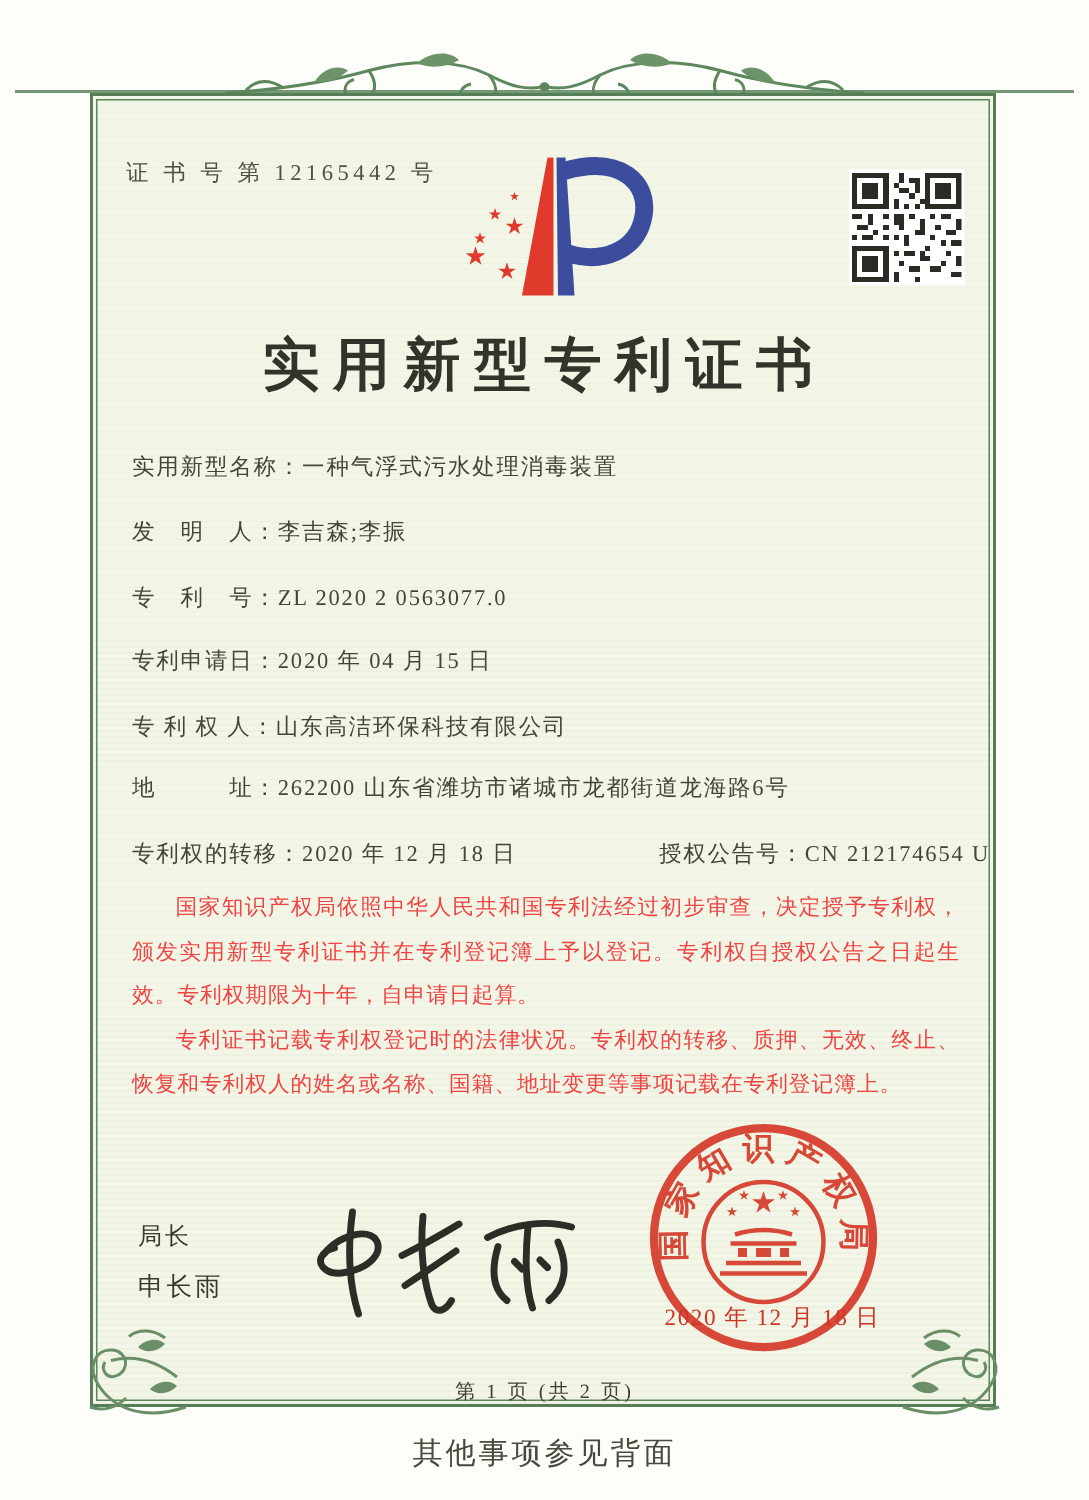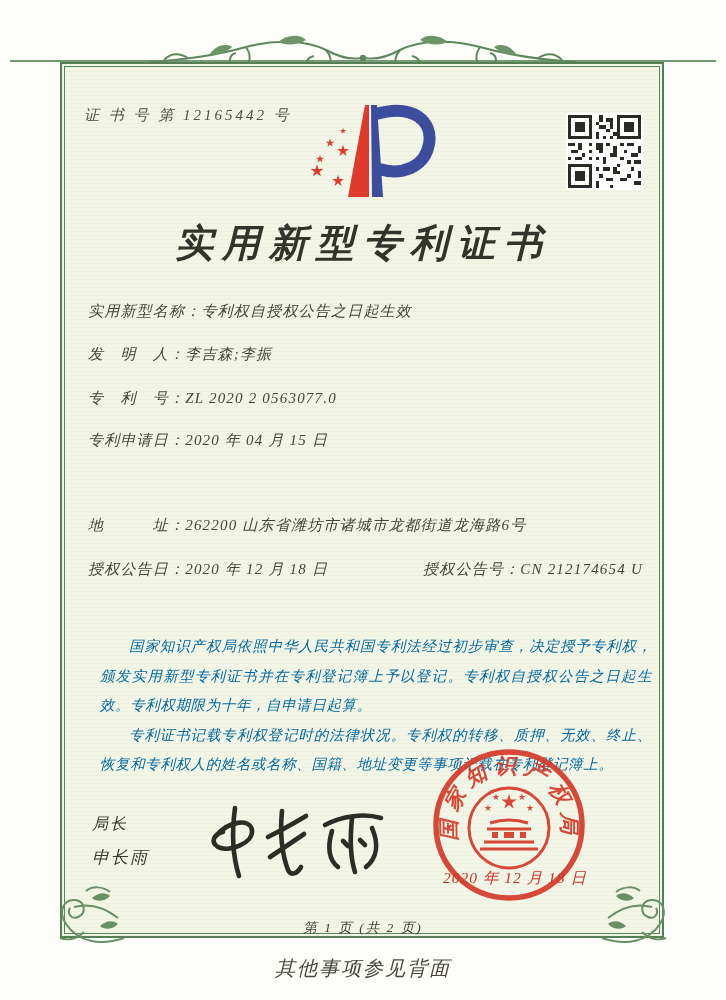--- a/index.html
+++ b/index.html
@@ -4,21 +4,21 @@
 <style>
   * { margin:0; padding:0; box-sizing:border-box; }
   html,body { width:726px; height:1000px; }
   body {
     font-family:"Liberation Serif","DejaVu Serif",serif;
     background:#fdfdfa;
     position:relative;
     overflow:hidden;
     color:#403f35;
   }
-  .page { position:absolute; inset:0;font-style:italic; }
+  .page { position:absolute; inset:0; }
   
   .top-line { position:absolute; left:10px; top:60px; width:706px; height:2px; background:#5d875c; opacity:.85; }
   .top-ornament { position:absolute; left:148px; top:32px; width:430px; height:58px; }
   
   .frame {
     position:absolute; left:60px; top:62px; width:604px; height:876px;
     border:2px solid #567f58;
     background:
       repeating-linear-gradient(0deg, rgba(110,150,110,0.05) 0 1px, transparent 1px 4px),
       #f3f6e6;
@@ -31,21 +31,21 @@
   .logo { position:absolute; left:292px; top:103px; width:148px; height:97px; }
   .qr { position:absolute; left:566px; top:113px; width:77px; height:77px; background:#fff; padding:2px; }
   .title {
     position:absolute; left:0; right:0; top:218px;
     text-align:center; font-size:38px; font-weight:bold;
     letter-spacing:9px; color:#33322b;
   }
   .field-row { position:absolute; left:88px; width:560px; font-size:15px; letter-spacing:1.2px; color:#45443a; white-space:nowrap; }
   .f1{top:302px} .f2{top:345px} .f3{top:389px} .f4{top:431px} .f5{top:475px} .f6{top:516px} .f7{top:560px}
   .pair2 { margin-left:90px; }
-  .paras { position:absolute; left:100px; top:591px; width:552px; font-size:14.5px; line-height:29.5px; letter-spacing:.6px; color:#0369a1; text-align:justify;margin-top:41px; }
+  .paras { position:absolute; left:88px; top:591px; width:552px; font-size:14.5px; line-height:29.5px; letter-spacing:.6px; color:#ef4444; text-align:justify; }
   .paras p { text-indent:2em; }
   .director-title { position:absolute; left:92px; top:814px; font-size:16px; letter-spacing:2px; color:#3a392f; }
   .director-name  { position:absolute; left:92px; top:846px; font-size:17px; letter-spacing:2px; color:#3a392f; }
   .signature { position:absolute; left:198px; top:796px; width:205px; height:88px; }
   .seal { position:absolute; left:428px; top:744px; width:162px; height:162px; opacity:.92; }
   .seal-date { position:absolute; left:443px; top:868px; font-size:15.5px; color:#cd3426; letter-spacing:1px; white-space:nowrap; }
   .page-number { position:absolute; left:0; right:0; top:919px; text-align:center; font-size:13.5px; letter-spacing:2px; color:#413f35; }
   .footer-note { position:absolute; left:0; right:0; top:955px; text-align:center; font-size:20px; letter-spacing:2px; color:#4a483d; }
   .corner-orn { position:absolute; width:74px; height:74px; }
   .corner-left  { left:52px; top:878px; }
@@ -116,27 +116,28 @@
       <g transform="translate(0,14)">
           <path d="M0,0h7v1h-7z M0,1h1v5h-1z M6,1h1v5h-1z M0,6h7v1h-7z M2,2h3v3h-3z"></path>
         </g>
       <path d="M8,6h1v1h-1z M10,6h1v1h-1z M12,6h1v1h-1z M6,8h1v1h-1z M6,10h1v1h-1z M6,12h1v1h-1z"></path>
       <path d="M9,0h1v2h-1z M11,1h2v1h-2z M8,2h1v1h-1z M12,2h1v2h-1z M9,3h2v1h-2z M8,5h1v1h-1z M11,4h1v1h-1z M13,5h1v1h-1z M0,8h2v1h-2z M3,8h1v2h-1z M1,10h2v1h-2z M4,11h1v1h-1z M0,12h1v1h-1z M2,12h2v1h-2z M8,8h2v2h-2z M11,8h1v1h-1z M13,9h1v2h-1z M9,10h1v1h-1z M12,11h2v1h-2z M8,12h1v1h-1z M10,12h1v2h-1z M15,8h1v1h-1z M17,8h2v1h-2z M20,9h1v2h-1z M16,10h1v1h-1z M18,11h2v1h-2z M15,12h1v1h-1z M17,13h1v1h-1z M19,13h2v1h-2z M8,15h1v1h-1z M10,15h2v1h-2z M13,15h1v2h-1z M9,17h1v1h-1z M11,18h2v1h-2z M8,19h1v2h-1z M12,20h1v1h-1z M14,16h1v1h-1z M15,18h2v1h-2z M18,15h1v1h-1z M20,16h1v2h-1z M17,17h1v1h-1z M19,19h2v1h-2z M14,14h1v1h-1z"></path>
     </g>
   </svg>
 
   <div class="title">实用新型专利证书</div>
 
-  <div class="field-row f1"><span>实用新型名称：</span><span>专利权自授权公告之日起生效</span></div>
+  <div class="field-row f1"><span>实用新型名称：</span><span>一种气浮式污水处理消毒装置</span></div>
   <div class="field-row f2"><span>发　明　人：</span><span>李吉森;李振</span></div>
   <div class="field-row f3"><span>专　利　号：</span><span>ZL 2020 2 0563077.0</span></div>
   <div class="field-row f4"><span>专利申请日：</span><span>2020 年 04 月 15 日</span></div>
+  <div class="field-row f5"><span>专 利 权 人：</span><span>山东高洁环保科技有限公司</span></div>
   <div class="field-row f6"><span>地　　　址：</span><span>262200 山东省潍坊市诸城市龙都街道龙海路6号</span></div>
   <div class="field-row f7">
-    <span><span>授权公告日：</span><span>2020 年 12 月 18 日</span></span>
+    <span><span>专利权的转移：</span><span>2020 年 12 月 18 日</span></span>
     <span class="pair2"><span>授权公告号：</span><span>CN 212174654 U</span></span>
   </div>
 
   <div class="paras">
     <p>国家知识产权局依照中华人民共和国专利法经过初步审查，决定授予专利权，颁发实用新型专利证书并在专利登记簿上予以登记。专利权自授权公告之日起生效。专利权期限为十年，自申请日起算。</p>
     <p>专利证书记载专利权登记时的法律状况。专利权的转移、质押、无效、终止、恢复和专利权人的姓名或名称、国籍、地址变更等事项记载在专利登记簿上。</p>
   </div>
 
   <div class="director-title">局长</div>
   <div class="director-name">申长雨</div>

